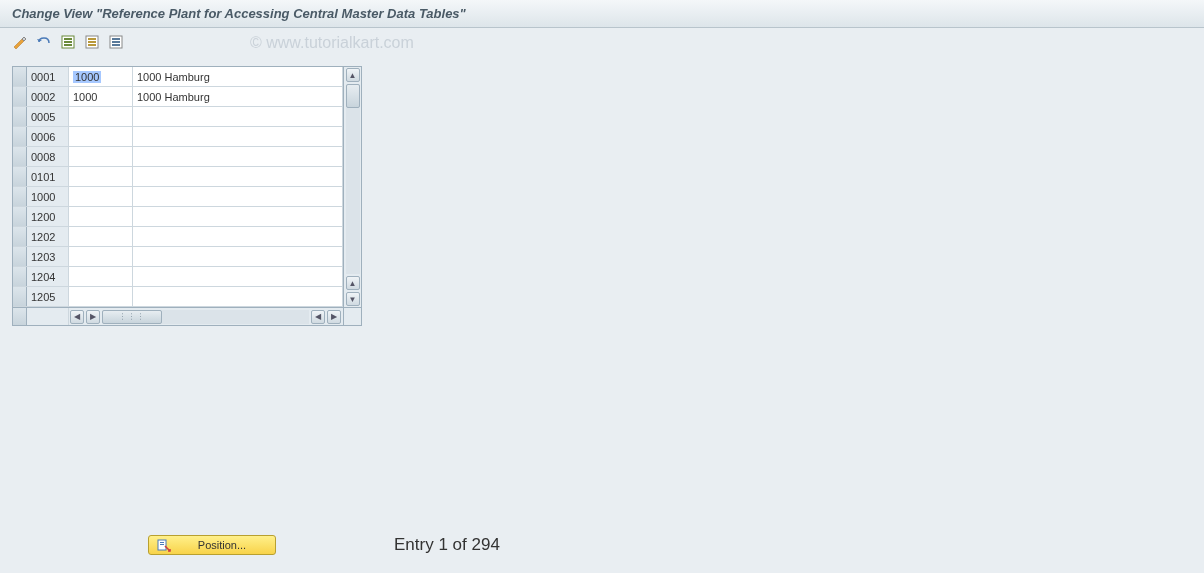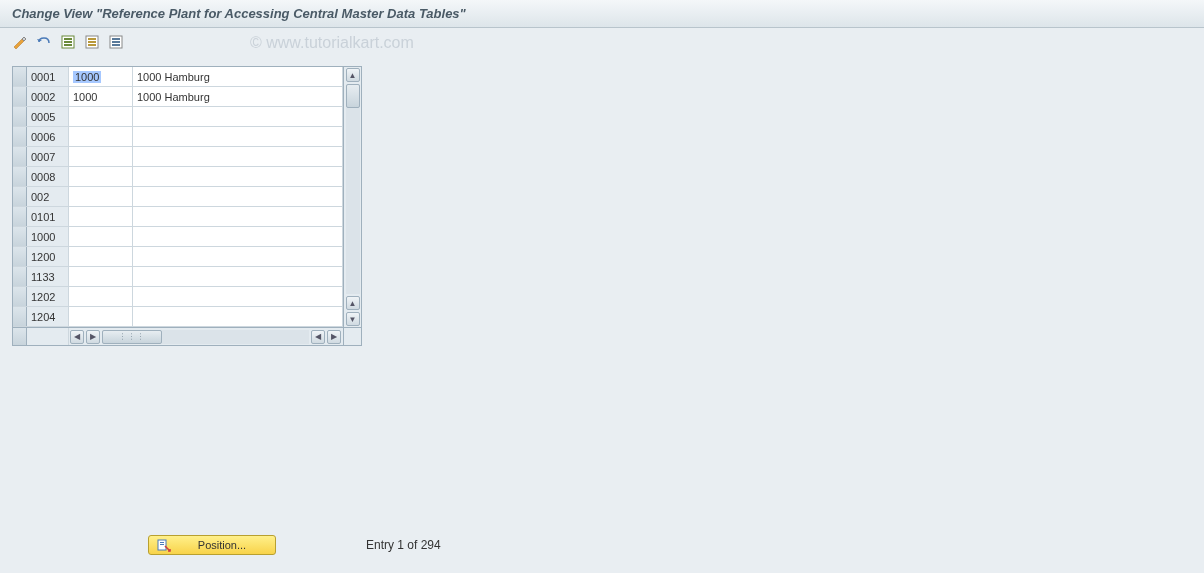--- a/index.html
+++ b/index.html
@@ -184,21 +184,21 @@
     padding: 0 8px;
     cursor: pointer;
     font-size: 11px;
     color: #333;
   }
   .position-btn .icon {
     width: 14px; height: 14px;
     margin-right: 6px;
     display:inline-flex;align-items:center;justify-content:center;
   }
-  .entry-text { color: #333; font-size: 12px; }
+  .entry-text { color: #333; font-size: 17px; margin-left: 28px; }
 </style>
 </head>
 <body>
 
 <div class="title-bar">Change View "Reference Plant for Accessing Central Master Data Tables"</div>
 
 <div class="toolbar">
   <div class="toolbar-btn">
     <svg width="16" height="14" viewBox="0 0 16 14">
         <path d="M2 12 L10 4 L12 6 L4 14 Z" fill="#e8a23a" stroke="#b07020" stroke-width="0.5"></path>
@@ -261,69 +261,63 @@
           <div class="cell col-name name-cell"></div>
         </div>
         <div class="row">
           <div class="sel-cell"></div>
           <div class="cell col-plnt plnt-cell">0006</div>
           <div class="cell col-refplnt ref-cell"></div>
           <div class="cell col-name name-cell"></div>
         </div>
         <div class="row">
           <div class="sel-cell"></div>
-          <div class="cell col-plnt plnt-cell">0007</div>
-          <div class="cell col-refplnt ref-cell"></div>
-          <div class="cell col-name name-cell"></div>
-        </div>
-        <div class="row">
-          <div class="sel-cell"></div>
           <div class="cell col-plnt plnt-cell">0008</div>
           <div class="cell col-refplnt ref-cell"></div>
           <div class="cell col-name name-cell"></div>
         </div>
         <div class="row">
           <div class="sel-cell"></div>
-          <div class="cell col-plnt plnt-cell">002</div>
-          <div class="cell col-refplnt ref-cell"></div>
-          <div class="cell col-name name-cell"></div>
-        </div>
-        <div class="row">
-          <div class="sel-cell"></div>
           <div class="cell col-plnt plnt-cell">0101</div>
           <div class="cell col-refplnt ref-cell"></div>
           <div class="cell col-name name-cell"></div>
         </div>
         <div class="row">
           <div class="sel-cell"></div>
           <div class="cell col-plnt plnt-cell">1000</div>
           <div class="cell col-refplnt ref-cell"></div>
           <div class="cell col-name name-cell"></div>
         </div>
         <div class="row">
           <div class="sel-cell"></div>
           <div class="cell col-plnt plnt-cell">1200</div>
           <div class="cell col-refplnt ref-cell"></div>
           <div class="cell col-name name-cell"></div>
         </div>
         <div class="row">
           <div class="sel-cell"></div>
-          <div class="cell col-plnt plnt-cell">1133</div>
-          <div class="cell col-refplnt ref-cell"></div>
-          <div class="cell col-name name-cell"></div>
-        </div>
-        <div class="row">
-          <div class="sel-cell"></div>
           <div class="cell col-plnt plnt-cell">1202</div>
           <div class="cell col-refplnt ref-cell"></div>
           <div class="cell col-name name-cell"></div>
         </div>
         <div class="row">
           <div class="sel-cell"></div>
+          <div class="cell col-plnt plnt-cell">1203</div>
+          <div class="cell col-refplnt ref-cell"></div>
+          <div class="cell col-name name-cell"></div>
+        </div>
+        <div class="row">
+          <div class="sel-cell"></div>
           <div class="cell col-plnt plnt-cell">1204</div>
+          <div class="cell col-refplnt ref-cell"></div>
+          <div class="cell col-name name-cell"></div>
+        </div>
+        <div class="row">
+          <div class="sel-cell"></div>
+          <div class="cell col-plnt plnt-cell">1205</div>
           <div class="cell col-refplnt ref-cell"></div>
           <div class="cell col-name name-cell"></div>
         </div>
       </div>
     <div class="vscroll">
       <div class="arrow">▲</div>
       <div class="track">
           <div class="thumb"></div>
         </div>
       <div class="arrow">▲</div>

